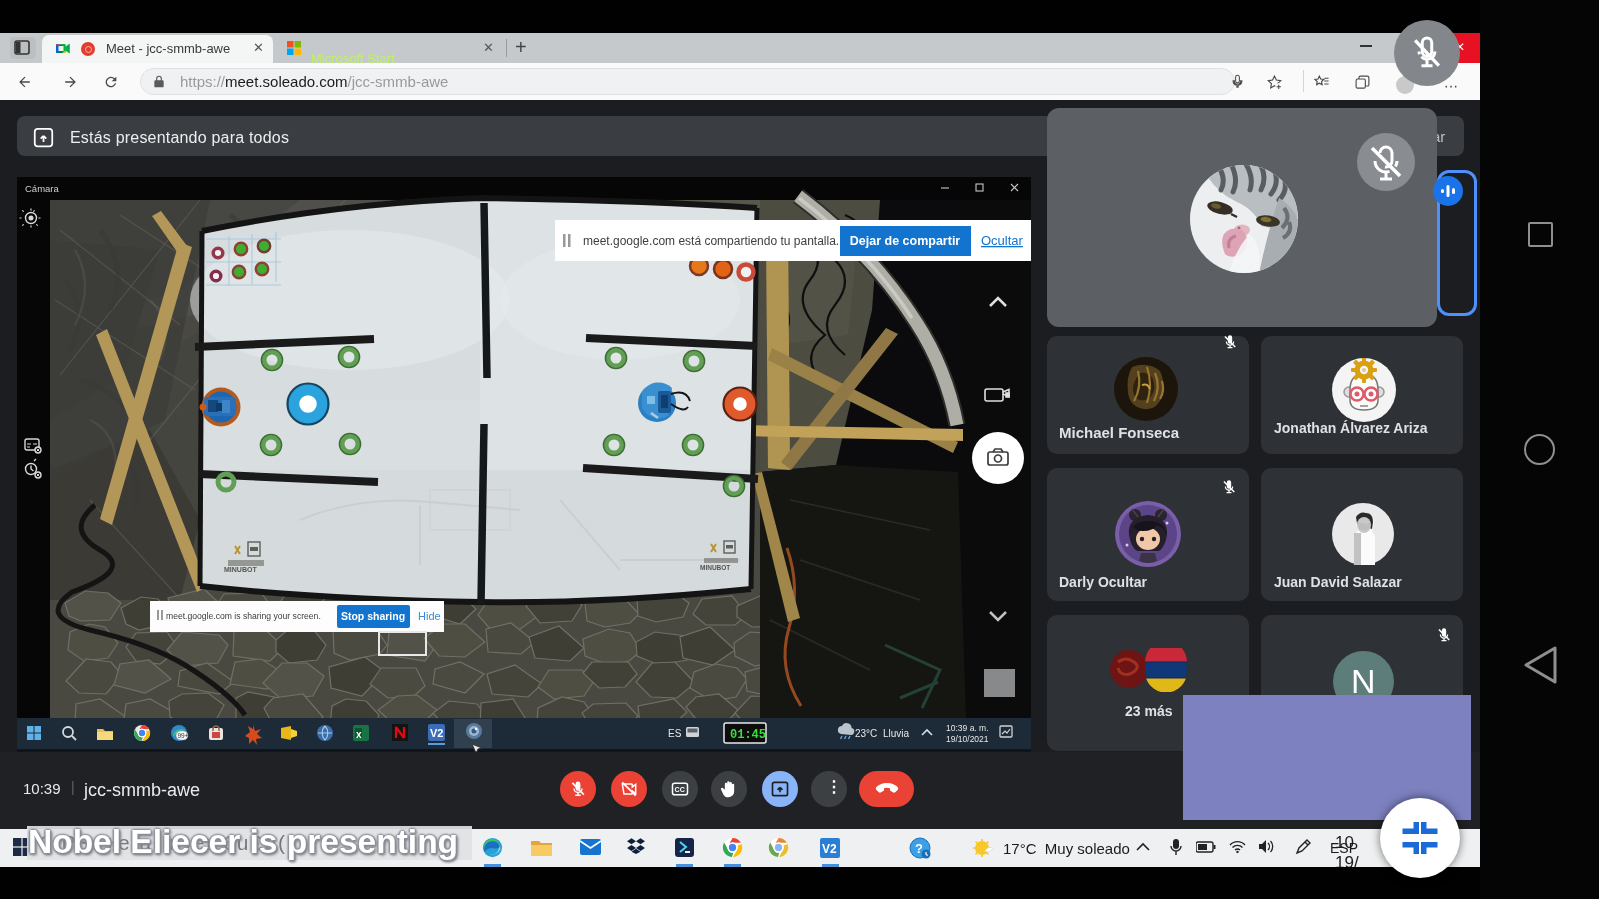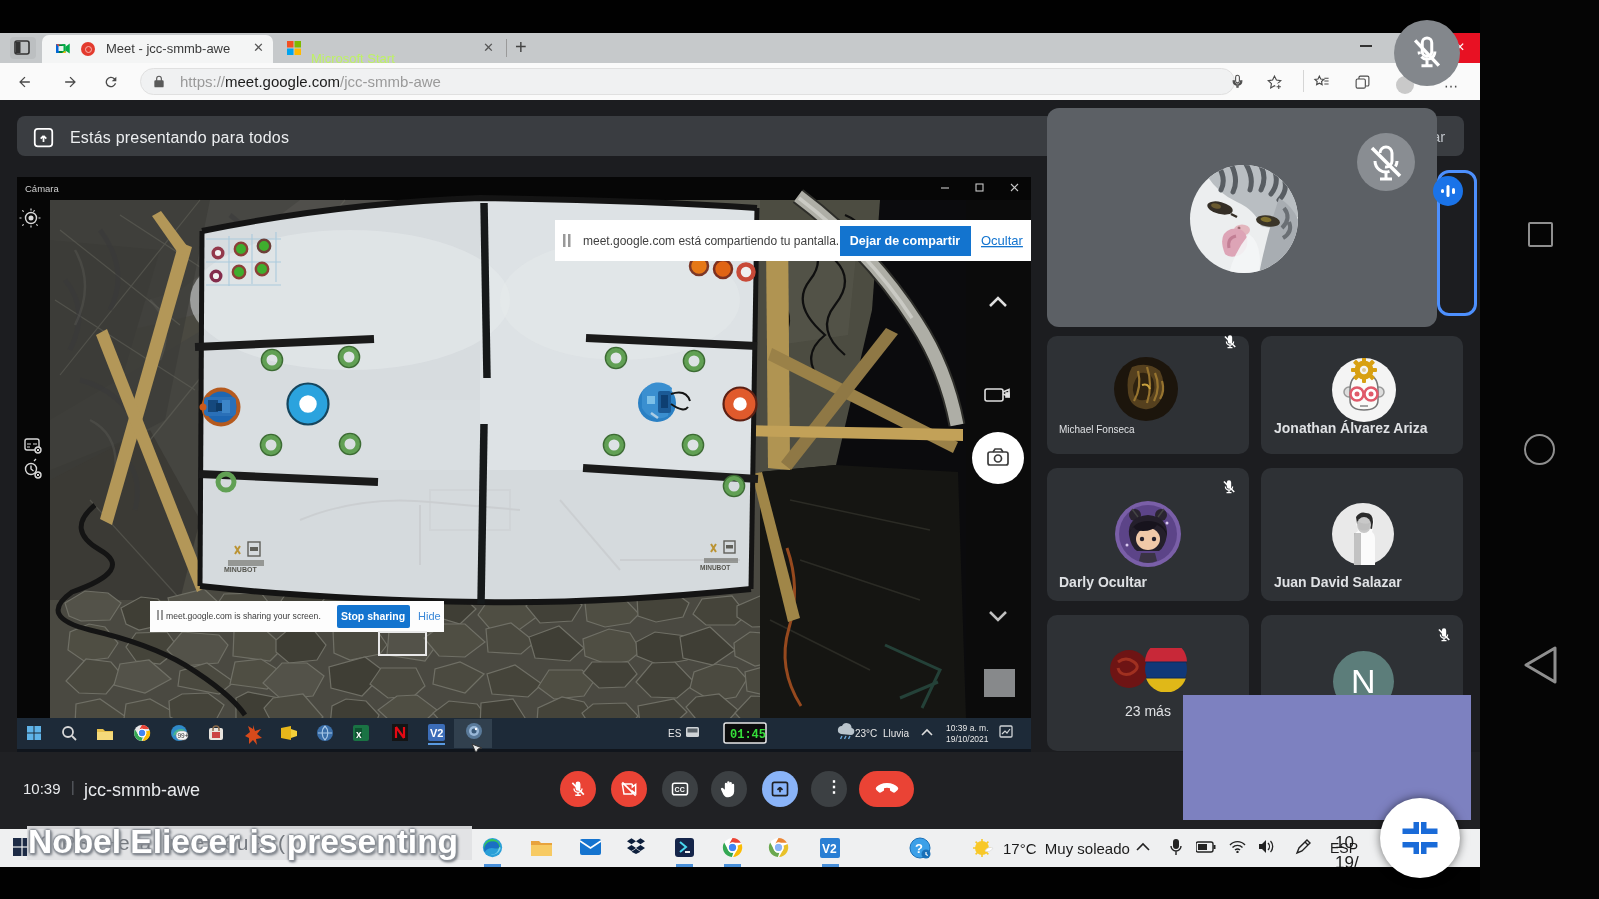--- a/index.html
+++ b/index.html
@@ -49,21 +49,21 @@
 <svg class="abs" style="left:62px;top:74px" width="17" height="16" viewBox="0 0 24 24">
     <path d="M4 11h12.2l-5.6-5.6L12 4l8 8-8 8-1.4-1.4 5.6-5.6H4z" fill="#4a4a4a"></path>
   </svg>
 <svg class="abs" style="left:103px;top:74px" width="16" height="16" viewBox="0 0 24 24">
     <path d="M17.65 6.35A8 8 0 1 0 19.73 14h-2.08a6 6 0 1 1-1.42-6.23L13 11h7V4z" fill="#4a4a4a"></path>
   </svg>
 <div class="abs" style="left:140px;top:68px;width:1095px;height:27px;background:#f0f1f2;border-radius:14px;border:1px solid #e0e0e0"></div>
 <svg class="abs" style="left:152px;top:74px" width="14" height="15" viewBox="0 0 24 24">
     <path d="M12 2a5 5 0 0 0-5 5v3H6a2 2 0 0 0-2 2v8a2 2 0 0 0 2 2h12a2 2 0 0 0 2-2v-8a2 2 0 0 0-2-2h-1V7a5 5 0 0 0-5-5zm-3 8V7a3 3 0 1 1 6 0v3z" fill="#5a5a5a"></path>
   </svg>
-<div class="abs" style="left:180px;top:73px;font-size:15px;color:#9a9a9a">https://<span style="color:#1b1b1b">meet.google.com</span>/jcc-smmb-awe</div>
+<div class="abs" style="left:180px;top:73px;font-size:15px;color:#9a9a9a">https://<span style="color:#1b1b1b">meet.soleado.com</span>/jcc-smmb-awe</div>
 <svg class="abs" style="left:1230px;top:73px" width="15" height="17" viewBox="0 0 24 24">
     <path d="M12 14a3 3 0 0 0 3-3V5a3 3 0 0 0-6 0v6a3 3 0 0 0 3 3zm5-3a5 5 0 0 1-10 0H5a7 7 0 0 0 6 6.92V21h2v-3.08A7 7 0 0 0 19 11z" fill="none" stroke="#4a4a4a" stroke-width="1.7"></path>
   </svg>
 <svg class="abs" style="left:1266px;top:74px" width="17" height="17" viewBox="0 0 24 24">
     <path d="M12 3l2.7 5.6 6.1.8-4.5 4.2 1.1 6-5.4-3-5.4 3 1.1-6L3.2 9.4l6.1-.8z" fill="none" stroke="#4a4a4a" stroke-width="1.6"></path>
     <circle cx="18" cy="18" r="5" fill="#fafafa"></circle>
     <path d="M18 15v6M15 18h6" stroke="#4a4a4a" stroke-width="1.5"></path>
   </svg>
 <div class="abs" style="left:1303px;top:70px;width:1px;height:22px;background:#d5d5d5"></div>
 <svg class="abs" style="left:1313px;top:74px" width="17" height="17" viewBox="0 0 24 24">
@@ -600,25 +600,25 @@
     <path d="M10 14q8-6 16 0t-4 12q-10 2-12-6" stroke="#a03020" stroke-width="3" fill="none"></path>
     <circle cx="58" cy="21" r="21" fill="#103878"></circle>
     <path d="M37 14a21 21 0 0 1 42 0z" fill="#c82838"></path>
     <path d="M38 30a21 21 0 0 0 40 0z" fill="#e0b818"></path>
     <path d="M37 14h42M38 30h40" stroke="#0c2858" stroke-width="1"></path>
   </svg>
 
 <div class="abs" style="left:1333px;top:651px;width:61px;height:61px;border-radius:50%;background:#5c7d7a"></div>
 <div class="abs" style="left:1351px;top:662px;font-size:34px;color:#fff;font-weight:400">N</div>
 
-<div class="abs" style="left:1059px;top:424px;font-size:10px;color:#dfe1e4;font-weight:normal">Michael Fonseca</div>
+<div class="abs" style="left:1059px;top:424px;font-size:15px;color:#dfe1e4;font-weight:bold">Michael Fonseca</div>
 <div class="abs" style="left:1274px;top:420px;font-size:14px;color:#dfe1e4;font-weight:bold">Jonathan Álvarez Ariza</div>
 <div class="abs" style="left:1059px;top:574px;font-size:14px;color:#dfe1e4;font-weight:bold">Darly Ocultar</div>
 <div class="abs" style="left:1274px;top:574px;font-size:14px;color:#dfe1e4;font-weight:bold">Juan David Salazar</div>
-<div class="abs" style="left:1125px;top:703px;font-size:14px;color:#dfe1e4;font-weight:normal">23 más</div>
+<div class="abs" style="left:1125px;top:703px;font-size:14px;color:#dfe1e4;font-weight:bold">23 más</div>
 
 <svg class="abs" style="left:1221px;top:333px" width="18" height="18" viewBox="0 0 24 24">
     <path d="M12 14.2a2.9 2.9 0 0 0 2.9-2.9V6a2.9 2.9 0 0 0-5.8 0v5.3a2.9 2.9 0 0 0 2.9 2.9z" fill="#fff"></path>
     <path d="M7.2 11.3a4.8 4.8 0 0 0 9.6 0M12 16.1v3.4M8.7 19.5h6.6" stroke="#fff" stroke-width="1.7" fill="none"></path>
     <path d="M5.2 4.6L19 18.8" stroke="#fff" stroke-width="2"></path>
   </svg>
 <svg class="abs" style="left:1220px;top:478px" width="18" height="18" viewBox="0 0 24 24">
     <path d="M12 14.2a2.9 2.9 0 0 0 2.9-2.9V6a2.9 2.9 0 0 0-5.8 0v5.3a2.9 2.9 0 0 0 2.9 2.9z" fill="#fff"></path>
     <path d="M7.2 11.3a4.8 4.8 0 0 0 9.6 0M12 16.1v3.4M8.7 19.5h6.6" stroke="#fff" stroke-width="1.7" fill="none"></path>
     <path d="M5.2 4.6L19 18.8" stroke="#fff" stroke-width="2"></path>

